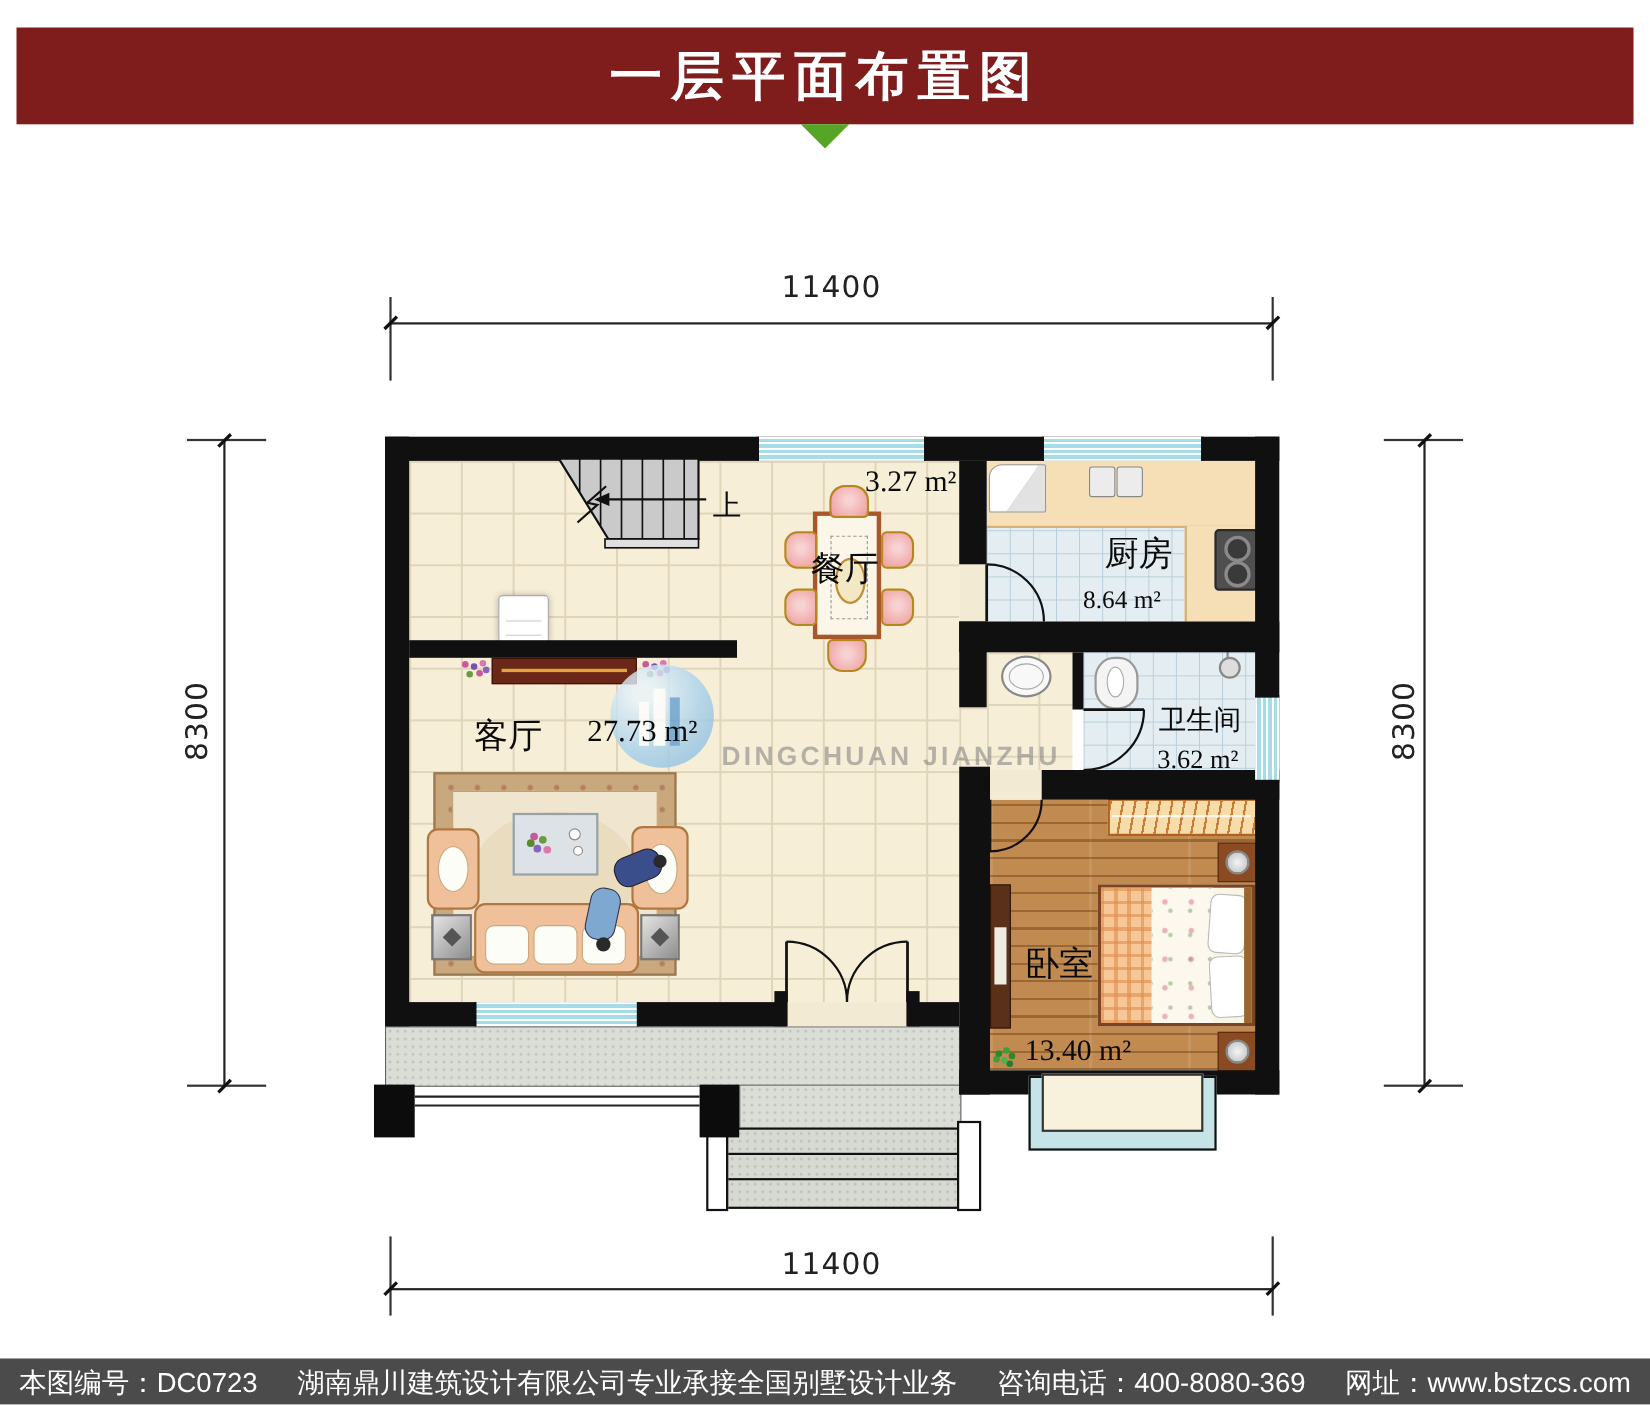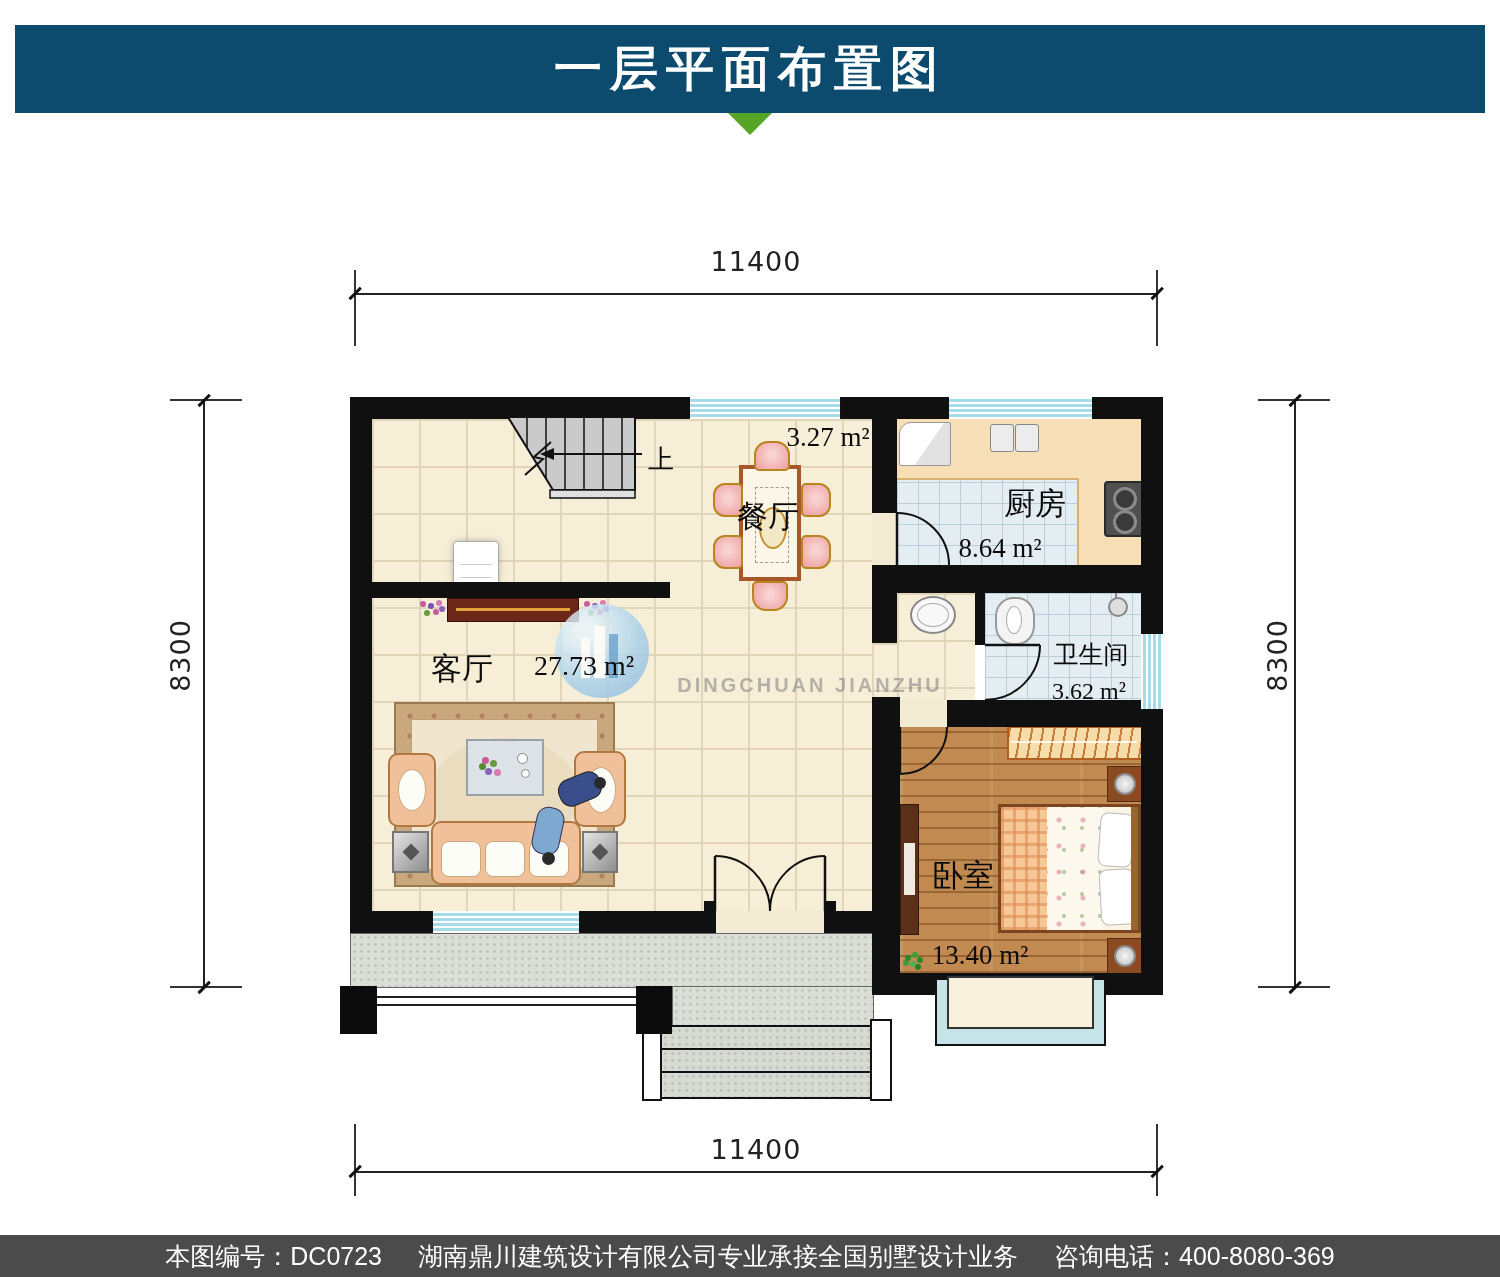--- a/index.html
+++ b/index.html
@@ -43,38 +43,38 @@
   .column{position:absolute;background:#0c0c0c;z-index:31;}
   .step{position:absolute;background-color:#D6DAD3;border:2px solid #111;z-index:13;
      background-image:radial-gradient(rgba(90,100,90,.22) 1px,transparent 1.6px);background-size:7px 7px;}
   .stringer{position:absolute;background:#fff;border:2px solid #111;z-index:14;}
   
   .wm-circle{left:555px;top:604px;width:94px;height:94px;border-radius:50%;z-index:40;opacity:.8;
      background:radial-gradient(circle at 32% 28%,#E8F4FB 10%,#A9D2EC 55%,#7FB4DC 100%);}
   .wm-bar{position:absolute;background:#fff;opacity:.95;}
   .wm-zh{left:630px;top:610px;width:360px;text-align:center;z-index:40;font-size:62px;font-weight:bold;
      color:rgba(105,105,105,.55);letter-spacing:10px;font-family:"Liberation Sans",sans-serif;}
-  .wm-en{left:630px;top:674px;width:360px;text-align:center;z-index:40;font-size:20px;font-weight:bold;
+  .wm-en{left:630px;top:674px;width:360px;text-align:center;z-index:40;font-size:24px;font-weight:bold;
      color:rgba(125,125,125,.55);letter-spacing:3px;font-family:"Liberation Sans",sans-serif;}
   
   .footer{left:0;top:1235px;width:1500px;height:42px;display:flex;align-items:center;justify-content:center;gap:36px;}
   .footer span{color:#fff;font-size:25px;white-space:nowrap;}
   
   .chair{background:radial-gradient(circle at 50% 45%,#F8D2D2 15%,#EFA6A6 85%);border:2px solid #B8861E;border-radius:10px;}
   .gray-table{background:linear-gradient(135deg,#E4E4E4,#8E8E8E);border:2px solid #777;}
   .gray-table i{position:absolute;left:50%;top:50%;width:12px;height:12px;background:#555;transform:translate(-50%,-50%) rotate(45deg);}
   .sofa{background:#EFC09A;border:2px solid #B07840;border-radius:10px;}
   .cushion{position:absolute;background:#FDFDF8;border:1.5px solid #C9A87C;border-radius:8px;}
 </style>
 </head>
 <body>
 
 <div class="page">
 
-  <div class="abs banner" style="background:#0c4a6e;">
+  <div class="abs banner" style="background:#7f1d1d;">
     <span class="banner-title">一层平面布置图</span>
   </div>
   <div class="abs banner-tri" style="border-top:22px solid #57A527;"></div>
 
   <div class="abs dim-text" style="left:700px;top:246px;width:112px;">11400</div>
   <div class="abs dim-line-h" style="left:355px;top:293px;width:802px;"></div>
   <div class="abs dim-ext-v" style="left:354px;top:270px;height:76px;"></div>
   <div class="abs dim-ext-v" style="left:1156px;top:270px;height:76px;"></div>
   <div class="abs tick" style="left:347px;top:292px;"></div>
   <div class="abs tick" style="left:1149px;top:292px;"></div>
@@ -278,35 +278,36 @@
       <path d="M365,459 A55,55 0 0 1 420,514" fill="none" stroke="#111" stroke-width="2"></path>
       <path d="M475,459 A55,55 0 0 0 420,514" fill="none" stroke="#111" stroke-width="2"></path>
 
       <line x1="27" y1="600" x2="286" y2="600" stroke="#222" stroke-width="2"></line>
       <line x1="27" y1="608" x2="286" y2="608" stroke="#222" stroke-width="2"></line>
     </svg>
 
     <div class="room-label" style="left:428px;top:25px;width:100px;font-size:27px;">3.27 m²</div>
     <div class="room-label" style="left:378px;top:99px;width:80px;font-size:31px;z-index:46;">餐厅</div>
     <div class="room-label" style="left:645px;top:86px;width:80px;font-size:31px;">厨房</div>
-    <div class="room-label" style="left:600px;top:136px;width:100px;font-size:27px;">8.64 m²</div>
+    <div class="room-label" style="left:620px;top:136px;width:100px;font-size:23px;">8.64 m²</div>
     <div class="room-label" style="left:696px;top:241px;width:90px;font-size:25px;">卫生间</div>
     <div class="room-label" style="left:694px;top:281px;width:90px;font-size:24px;">3.62 m²</div>
     <div class="room-label" style="left:72px;top:251px;width:80px;font-size:31px;">客厅</div>
     <div class="room-label" style="left:179px;top:253px;width:110px;font-size:28px;">27.73 m²</div>
     <div class="room-label" style="left:573px;top:458px;width:80px;font-size:31px;">卧室</div>
     <div class="room-label" style="left:580px;top:543px;width:100px;font-size:27px;">13.40 m²</div>
     <div class="room-label" style="left:296px;top:45px;width:30px;font-size:26px;">上</div>
   </div>
 
   <div class="abs wm-circle">
     <div class="wm-bar" style="left:26px;top:34px;width:9px;height:40px;"></div>
     <div class="wm-bar" style="left:39px;top:22px;width:11px;height:52px;"></div>
     <div class="wm-bar" style="left:54px;top:30px;width:9px;height:44px;background:#5C9CD0;"></div>
   </div>
   <div class="abs wm-en">DINGCHUAN JIANZHU</div>
 
   <div class="abs footer" style="background:#4B4B4B;">
     <span>本图编号：DC0723</span>
     <span>湖南鼎川建筑设计有限公司专业承接全国别墅设计业务</span>
     <span>咨询电话：400-8080-369</span>
+    <span>网址：www.bstzcs.com</span>
   </div>
 </div>
 
 </body></html>

